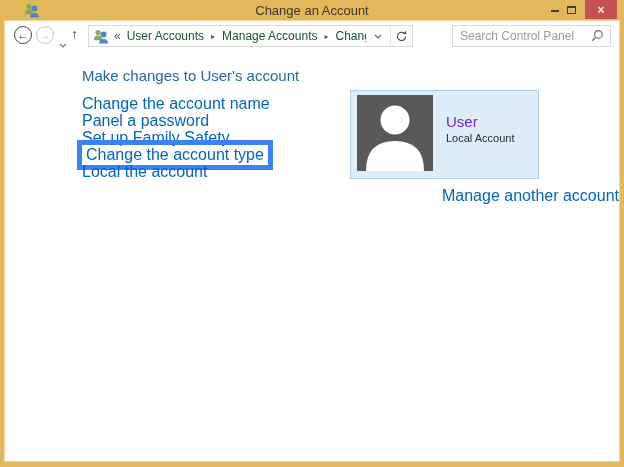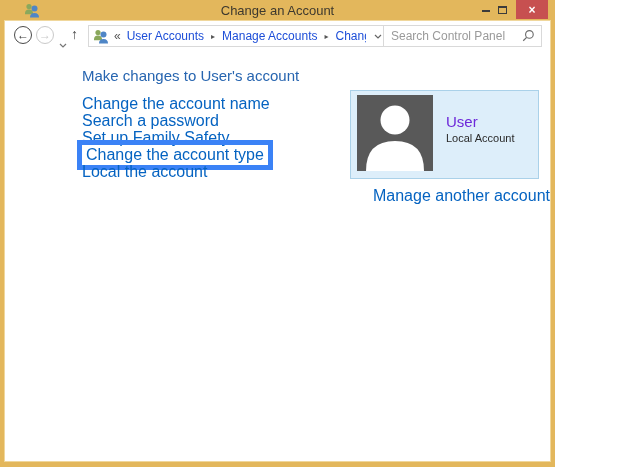--- a/index.html
+++ b/index.html
@@ -1,18 +1,18 @@
 <!DOCTYPE html>
 <html><head>
 <meta charset="utf-8">
 <style>
   * { margin:0; padding:0; box-sizing:border-box; }
   body { font-family:"Liberation Sans", sans-serif; background:#fff; }
 
-  .window { position:relative; width:555px; height:467px; background:#e3b75c; overflow:hidden; }
+  .window { position:relative; width:624px; height:467px; background:#e3b75c; overflow:hidden; }
 
   
   .titlebar { position:absolute; top:0; left:0; right:0; height:21px; }
   .app-icon { position:absolute; left:24px; top:3px; width:16px; height:15px; }
   .win-title { position:absolute; left:100px; right:100px; top:3px; text-align:center;
                font-size:13px; color:#3d382e; white-space:nowrap; }
   .controls { position:absolute; right:7px; top:0; height:19px; display:flex; align-items:stretch; }
   .ctrl { display:flex; align-items:center; justify-content:center; cursor:default; }
   .ctrl-min, .ctrl-max { width:17px; }
   .min-bar { width:8px; height:2px; background:#3b3b3b; margin-top:3px; }
@@ -31,21 +31,21 @@
   .nav-fwd  { left:31px; border:1px solid #c9c9c9; color:#c9c9c9; }
   .nav-chevron { position:absolute; left:54px; top:13px; }
   .nav-up { position:absolute; left:66px; top:5px; font-size:14px; color:#444; }
 
   .crumb-bar { position:absolute; left:83px; top:4px; width:325px; height:22px;
                border:1px solid #d9d9d9; background:#fff; display:flex; align-items:center;
                padding-left:4px; font-size:12px; color:#3a3a3a; white-space:nowrap; }
   .crumb-icon { width:16px; height:15px; margin-right:5px; flex:none; }
   .crumb-prefix { color:#555; margin-right:6px; }
   .crumbs { display:flex; align-items:center; overflow:hidden; }
-  .crumb-item { color:#1d4ed8; cursor:pointer; }
+  .crumb-item { color:#14532d; cursor:pointer; }
   .crumb-sep { font-size:8px; color:#555; padding:0 7px; }
   .crumb-spacer { flex:1; }
   .crumb-dd { padding:0 8px; display:flex; align-items:center; }
   .crumb-divider { width:1px; height:20px; background:#e6e6e6; }
   .refresh-btn { width:28px; height:20px; display:flex; align-items:center; justify-content:center; }
 
   .search-box { position:absolute; right:8px; top:4px; width:159px; height:22px;
                 border:1px solid #d9d9d9; background:#fff; display:flex; align-items:center; }
   .search-input { flex:1; min-width:0; border:0; outline:0; font-family:"Liberation Sans",sans-serif;
                   font-size:12px; color:#333; padding-left:7px; background:transparent; }
@@ -153,21 +153,21 @@
     </div>
 
     <div class="content">
       <h1 class="page-heading">Make changes to User's account</h1>
 
       <div class="links-col">
           <div class="link-row">
             <a href="#" class="task-link">Change the account name</a>
           </div>
           <div class="link-row">
-            <a href="#" class="task-link">Search a password</a>
+            <a href="#" class="task-link">Panel a password</a>
           </div>
           <div class="link-row">
             <a href="#" class="task-link">Set up Family Safety</a>
           </div>
           <div class="link-row">
             <a href="#" class="task-link boxed">Change the account type</a>
           </div>
           <div class="link-row">
             <a href="#" class="task-link">Local the account</a>
           </div>

